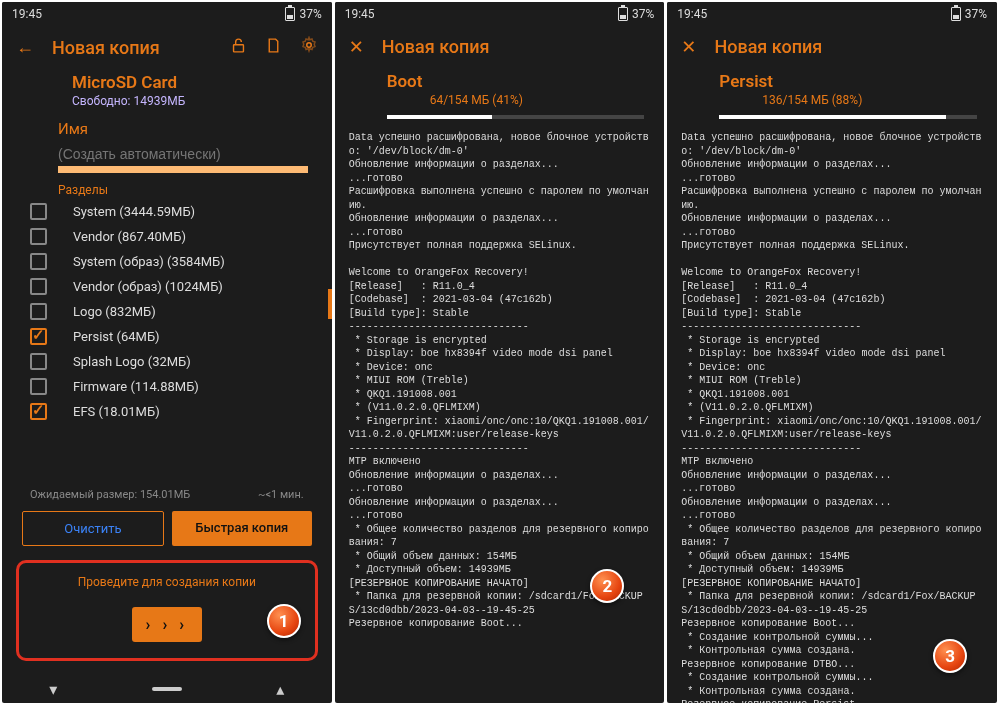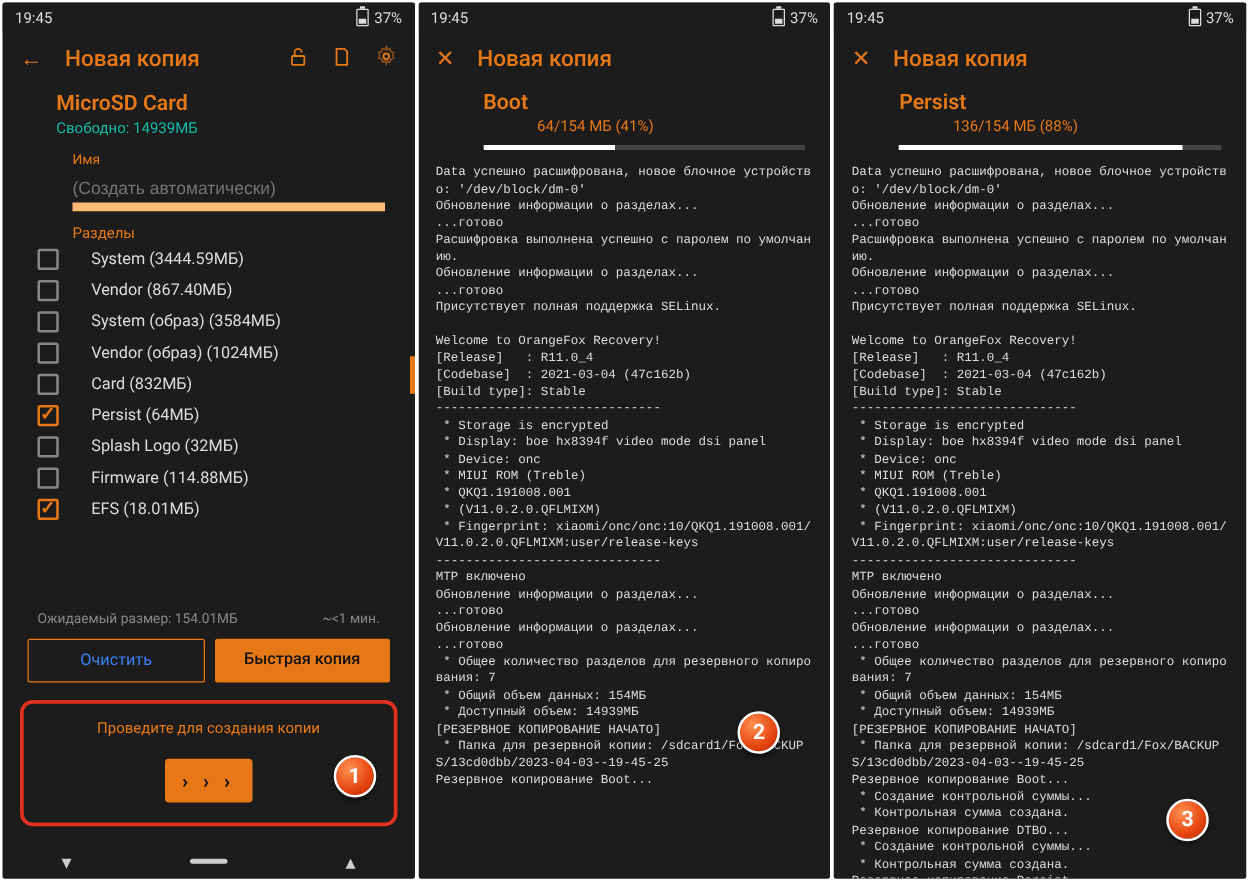--- a/index.html
+++ b/index.html
@@ -42,26 +42,26 @@
     padding: 10px 14px;
     gap: 18px;
   }
   .app-header.with-icons { justify-content: space-between; }
   .app-title { color: #e77817; font-size: 18px; font-weight: 500; }
   .header-left { display: flex; align-items: center; gap: 18px; }
   .header-right { display: flex; align-items: center; gap: 18px; }
   .icon-orange { color: #e77817; font-size: 18px; stroke: #e77817; }
   .icon-btn { cursor: pointer; }
   
-  .storage-section { padding: 4px 24px 2px 43px; }
+  .storage-section { padding: 4px 24px 2px 70px; }
   .storage-title { color: #e77817; font-size: 17px; font-weight: 600; }
-  .storage-sub { color: #14b8a6; font-size: 12px; margin-top: 2px; }
+  .storage-sub { color: #c4b5fd; font-size: 12px; margin-top: 2px; }
   
   .field-section { padding: 10px 24px 0px 56px; }
-  .field-label { color: #e77817; font-size: 11px; margin-bottom: 4px; }
+  .field-label { color: #e77817; font-size: 15px; margin-bottom: 4px; }
   .field-input {
     width: 100%;
     background: transparent;
     border: none;
     border-bottom: 7px solid #fdba74;
     color: #ccc;
     font-size: 14px;
     padding: 4px 0;
   }
   
@@ -248,21 +248,21 @@
       <div class="partition-item">
         <div class="checkbox"></div>
         <div class="partition-name">System (образ) (3584МБ)</div>
       </div>
       <div class="partition-item">
         <div class="checkbox"></div>
         <div class="partition-name">Vendor (образ) (1024МБ)</div>
       </div>
       <div class="partition-item">
         <div class="checkbox"></div>
-        <div class="partition-name">Card (832МБ)</div>
+        <div class="partition-name">Logo (832МБ)</div>
       </div>
       <div class="partition-item">
         <div class="checkbox checked"></div>
         <div class="partition-name">Persist (64МБ)</div>
       </div>
       <div class="partition-item">
         <div class="checkbox"></div>
         <div class="partition-name">Splash Logo (32МБ)</div>
       </div>
       <div class="partition-item">

